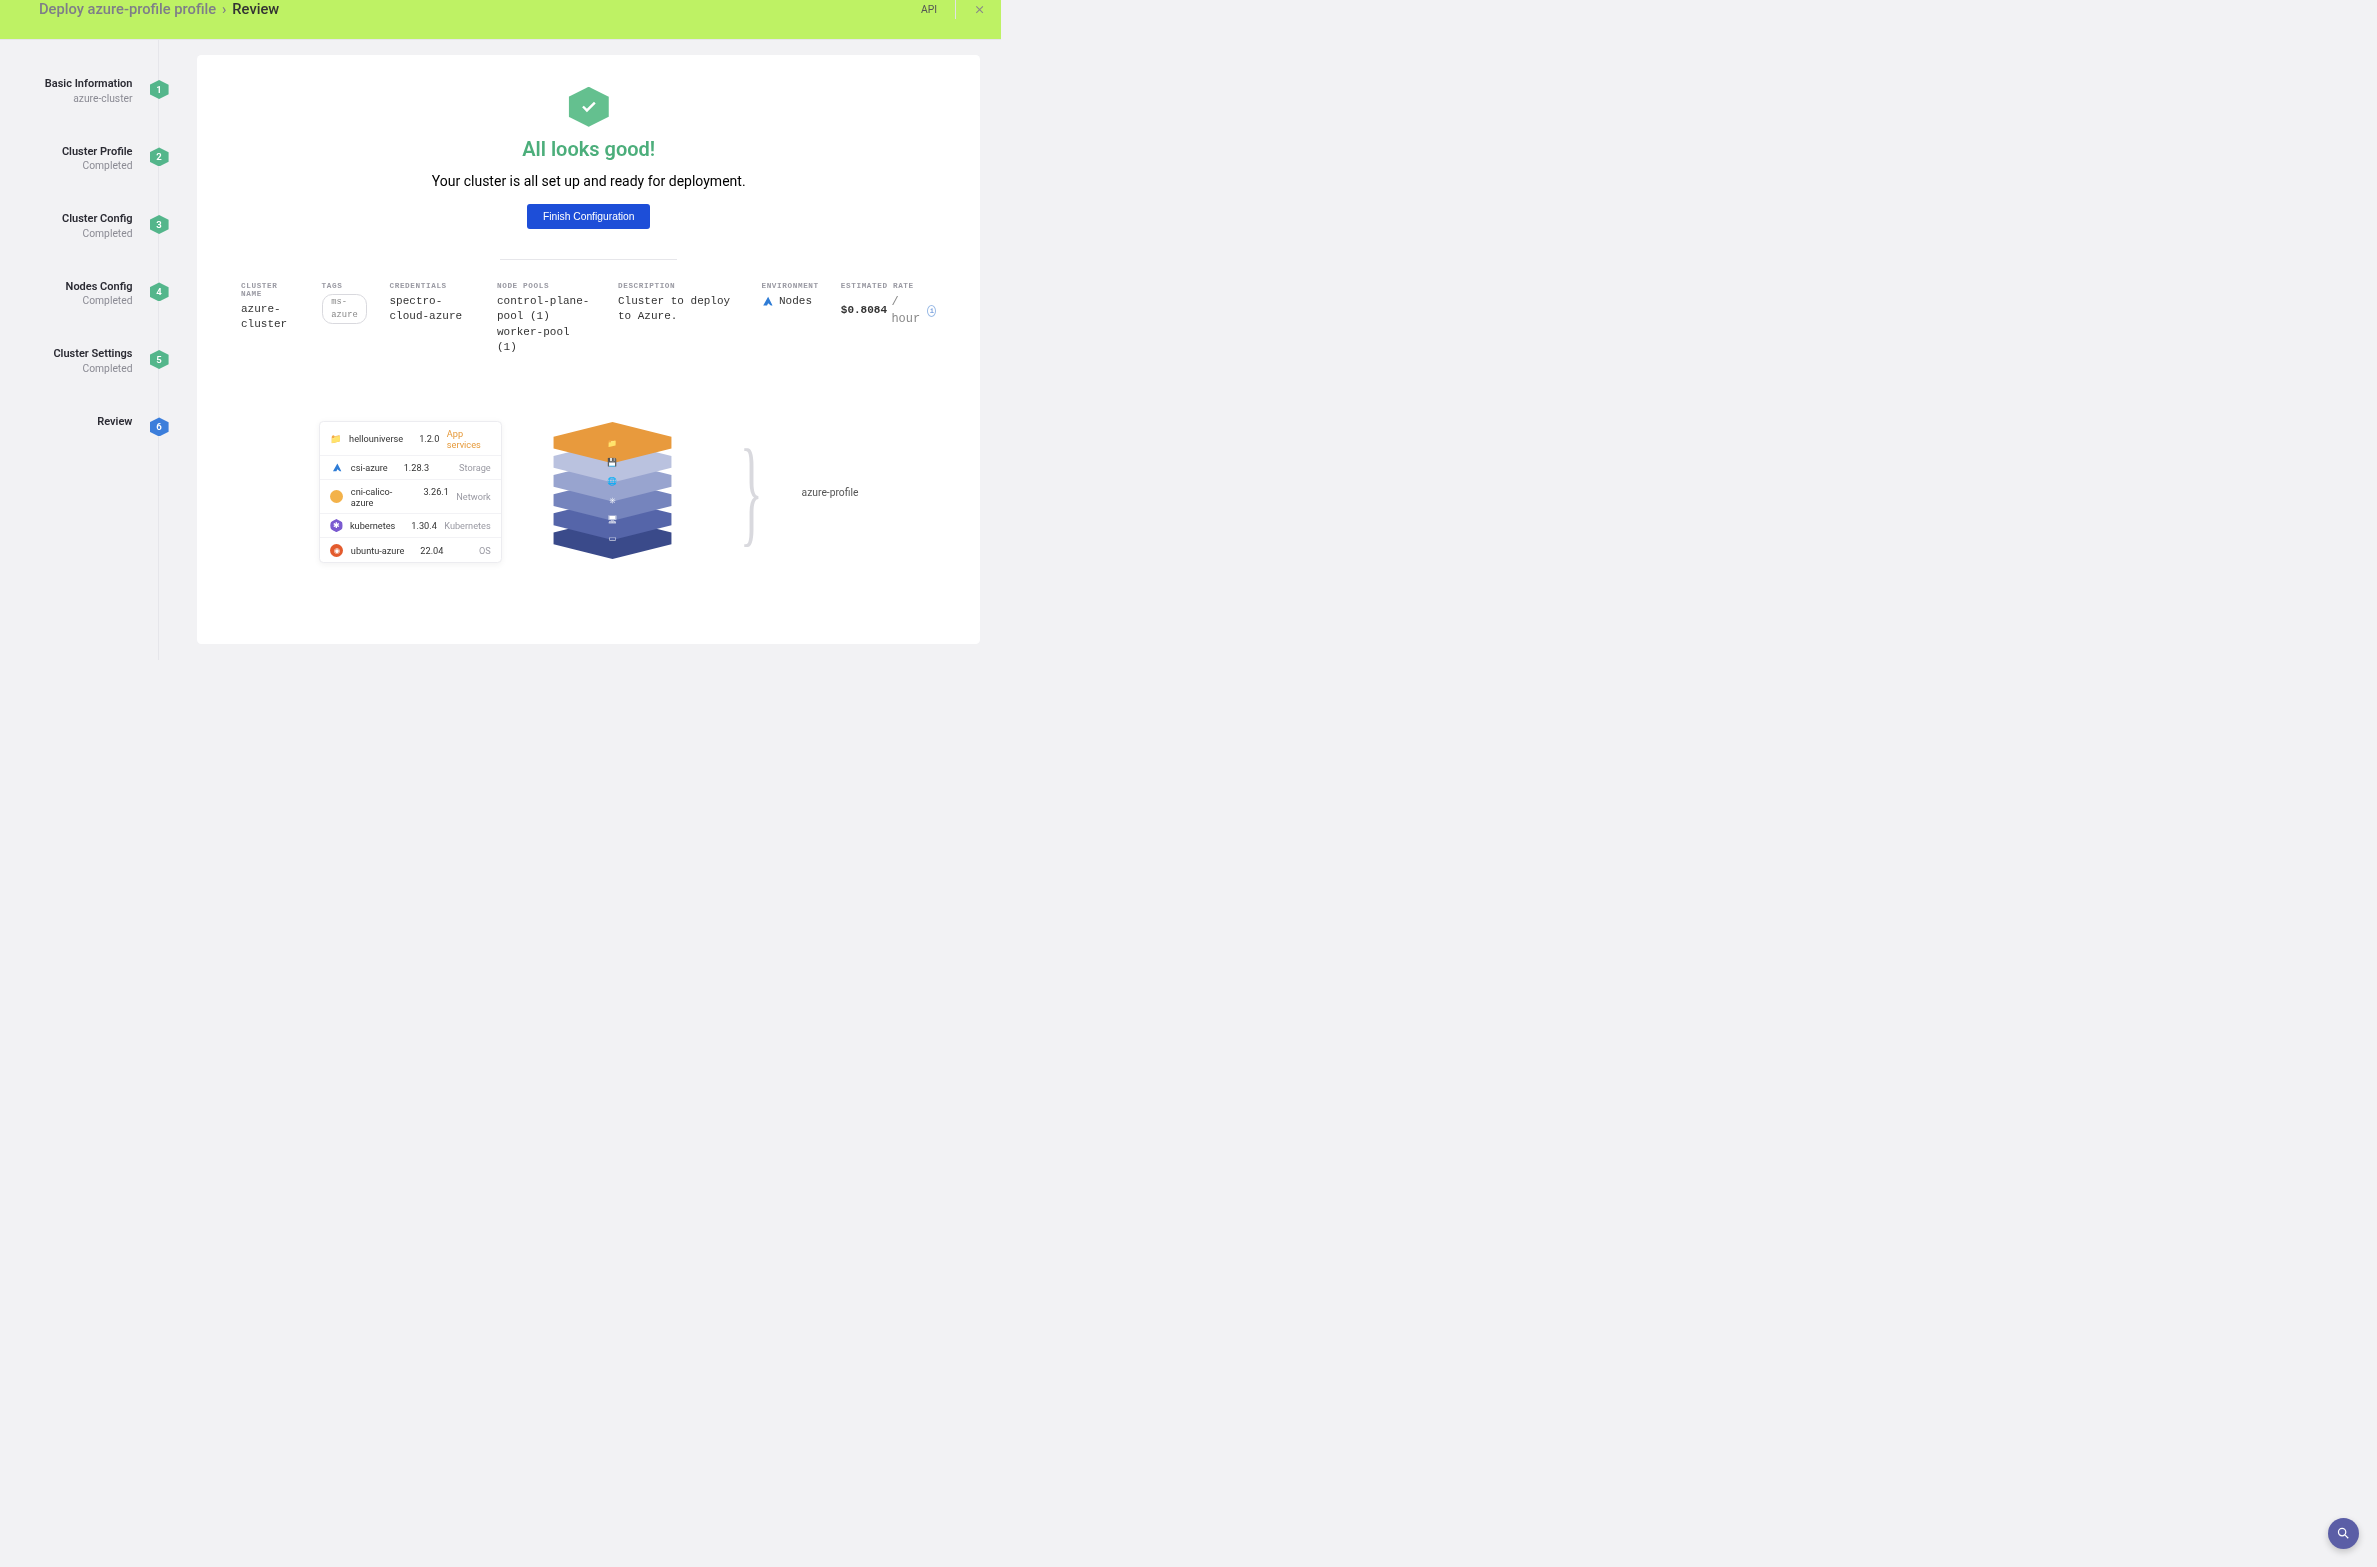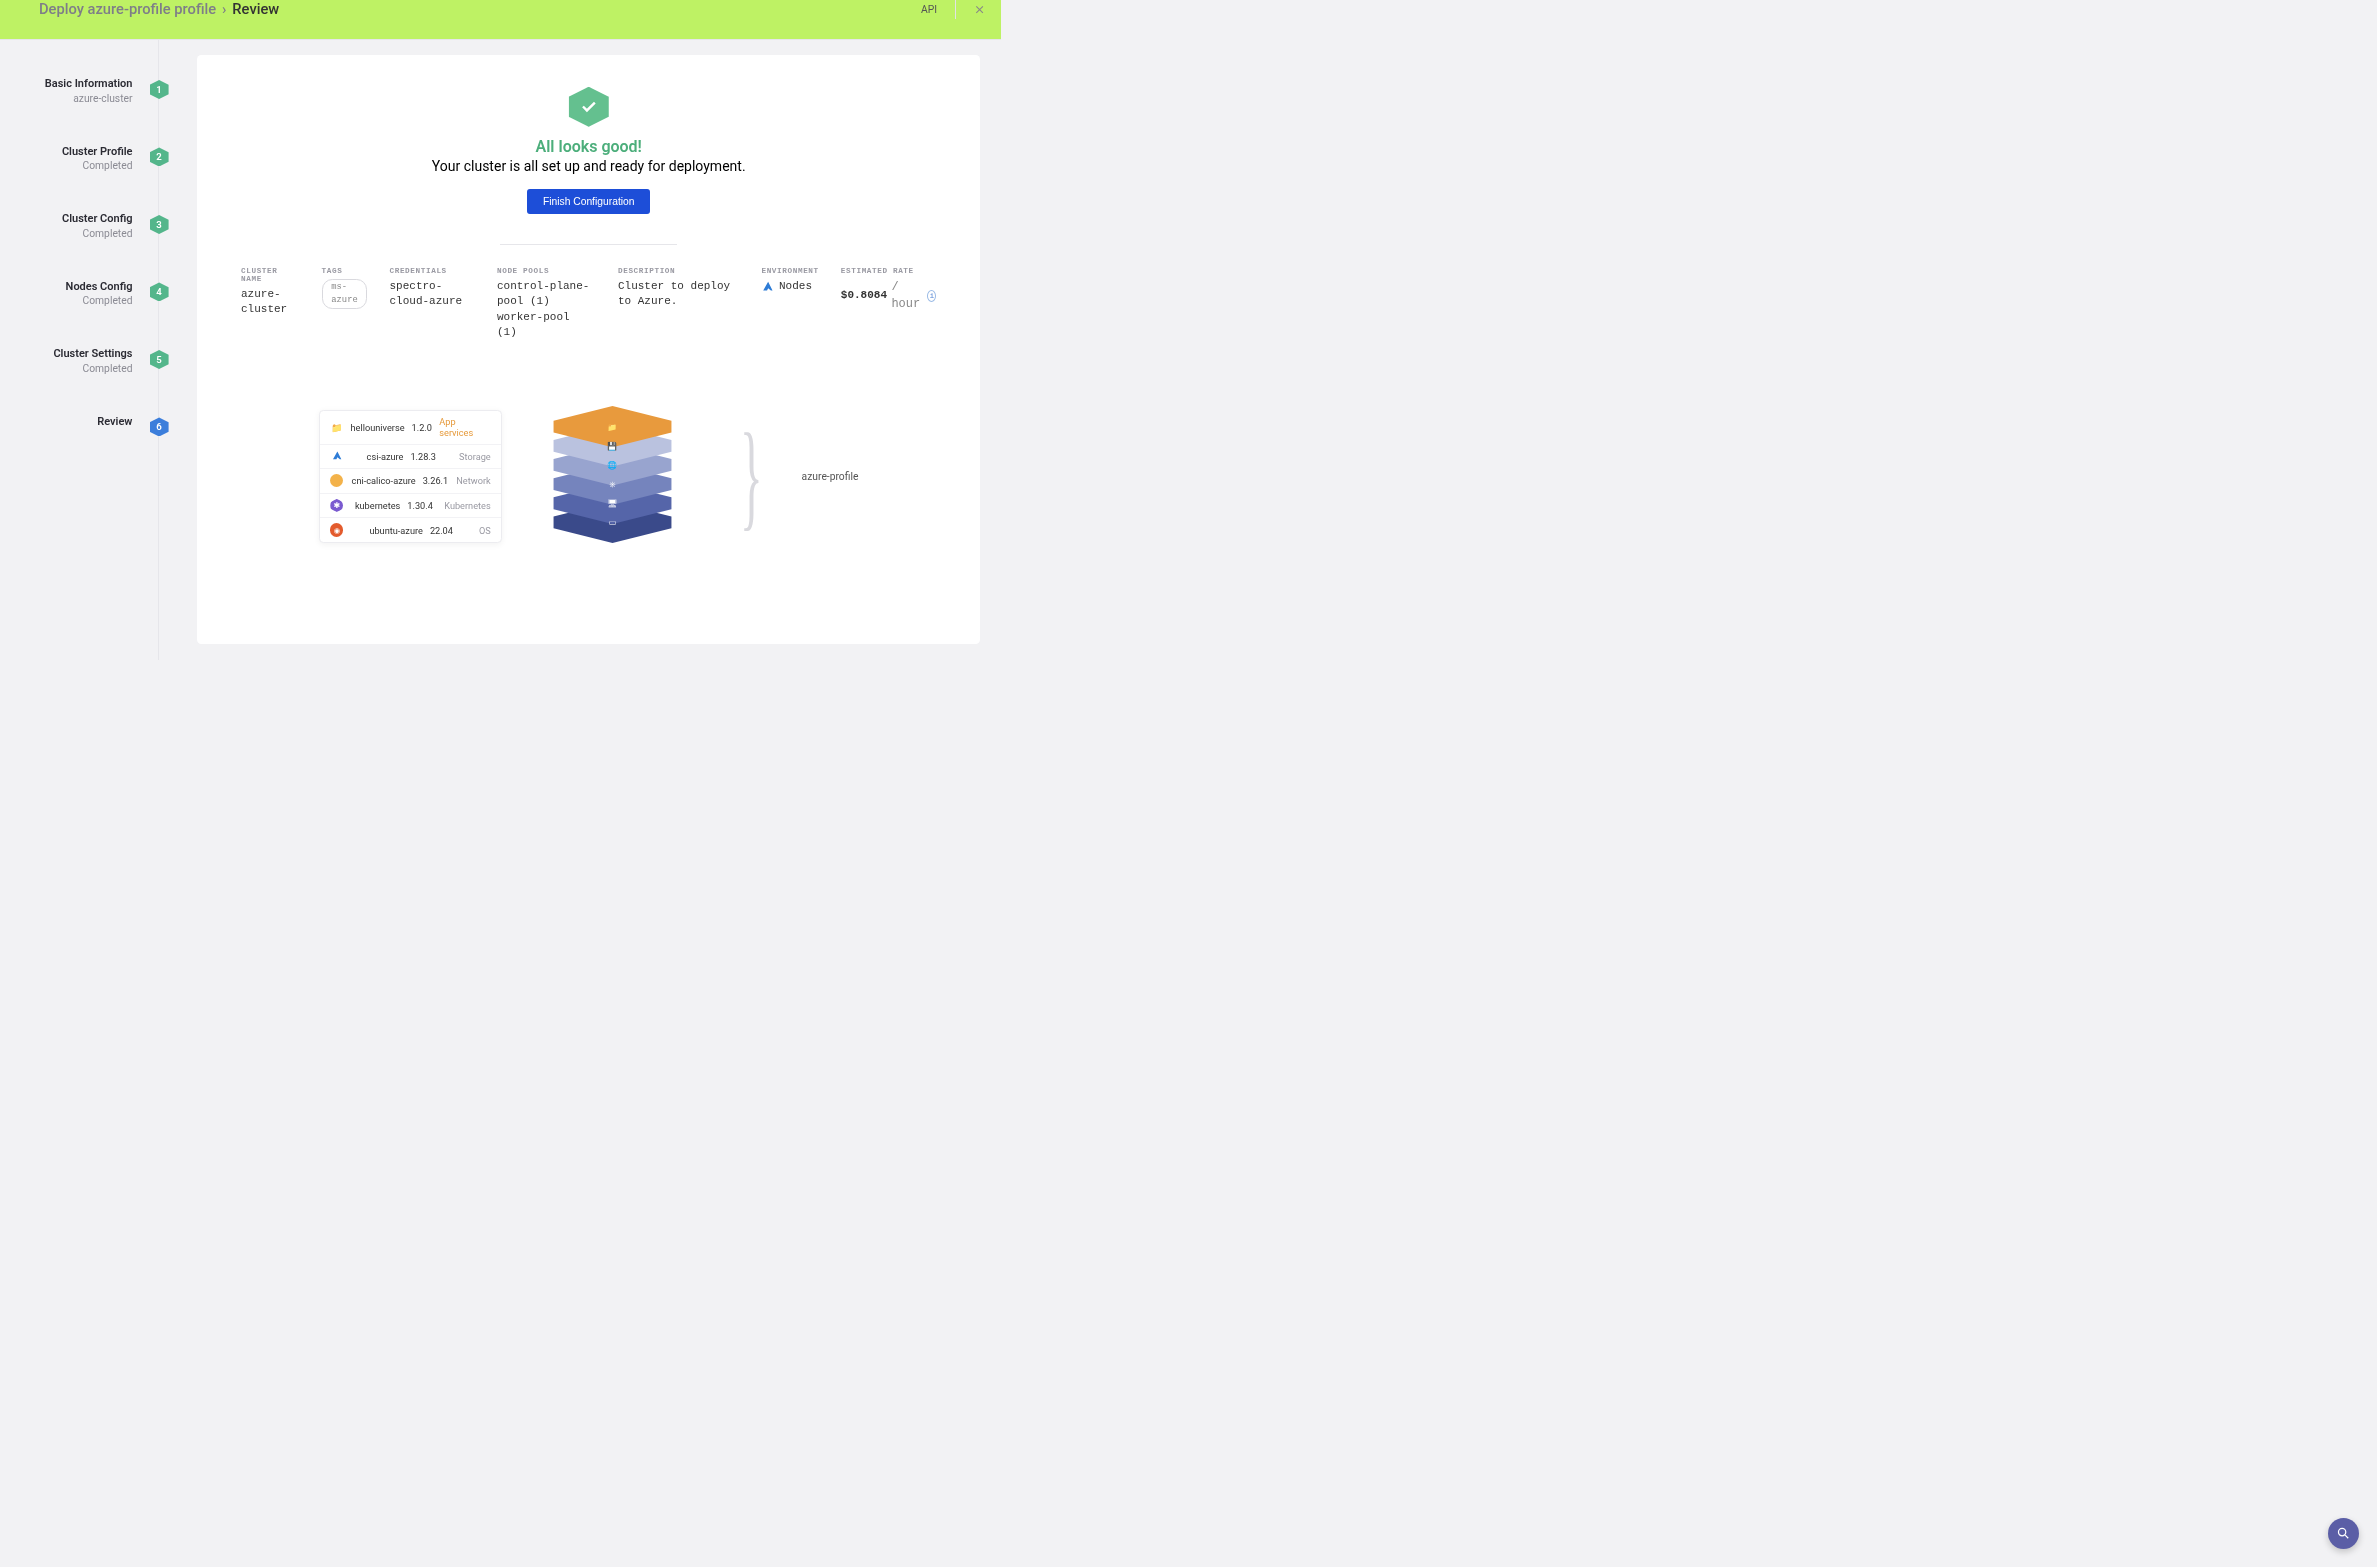--- a/index.html
+++ b/index.html
@@ -91,21 +91,21 @@
   }
   .hero { text-align: center; }
   .hero-hex {
     width: 40px; height: 40px; margin: 0 auto 10.3px;
     background: #64c08f;
     clip-path: polygon(50% 0%, 100% 25%, 100% 75%, 50% 100%, 0% 75%, 0% 25%);
     display:flex; align-items:center; justify-content:center;
     box-shadow: 0 0 0 4.4px rgba(100,192,143,0.25);
   }
   .hero-hex svg { width: 19px; height: 19px; stroke: #fff; stroke-width: 3; fill: none; }
-  .hero h1 { font-size: 16px; font-weight: 600; color: #4cae7b; margin-bottom: 2px; }
+  .hero h1 { font-size: 20px; font-weight: 600; color: #4cae7b; margin-bottom: 12px; }
   .hero p  { font-size: 14px; color: #000000; }
   .finish-btn {
     margin-top: 14.7px;
     background: #1d4ed8;
     color: #fff;
     border: none;
     border-radius: 2.9px;
     padding: 7.4px 16px;
     font-size: 10.3px;
     cursor: pointer;
@@ -164,21 +164,21 @@
   .layer-row {
     display:flex;
     align-items:center;
     gap:7.4px;
     padding: 5.2px 10.3px;
     font-size: 9.2px;
     border-bottom: 0.7px solid #f2f2f5;
   }
   .layer-row:last-child { border-bottom: none; }
   .layer-row .licon { width:13.2px; height:13.2px; border-radius:50%; display:flex; align-items:center; justify-content:center; }
-  .layer-row .lname { color:#333; flex:1; display:flex; gap:7px;justify-content:center; }
+  .layer-row .lname { color:#333; flex:1; display:flex; gap:16px; }
   .layer-row .lver  { color:#333; }
   .layer-row .ltype { color:#9a9aa3; }
   .layer-row.app .ltype { color:#e69a3b; }
 
   .stack-svg { width: 177px; height: 140px; }
   .brace { font-size: 118px; color:#d9d9de; font-family: serif; line-height: 0.8; transform: scaleX(0.4); }
   .profile-name { font-size:10.3px; color:#555; }
 
   
   .fab {

